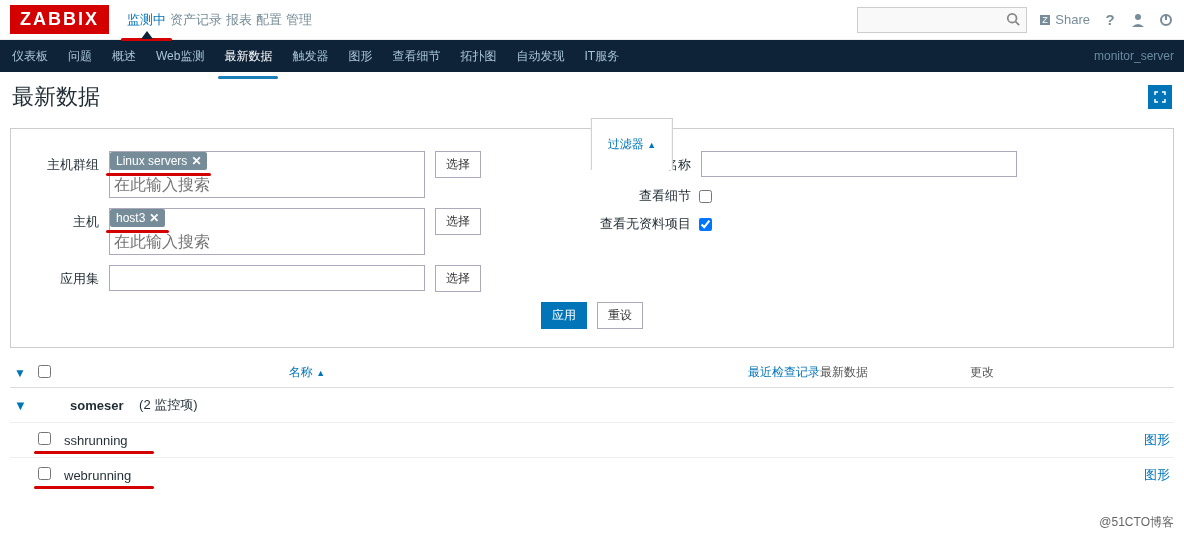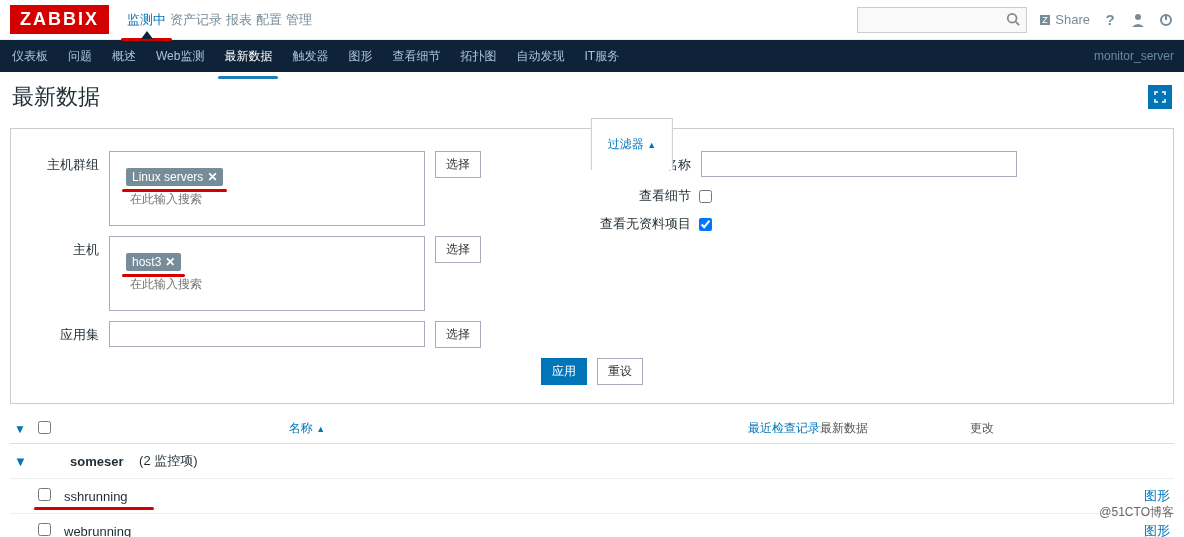--- a/index.html
+++ b/index.html
@@ -25,22 +25,22 @@
 .page-title { font-size: 22px; color: #1f2c33; }
 .fullscreen-btn { margin-left: auto; width: 24px; height: 24px; background: #0275b8; color: #fff; display: flex; align-items: center; justify-content: center; font-size: 12px; cursor: pointer; }
 .filter-wrap { margin: 6px 10px 10px; position: relative; }
 .filter-tab { position: absolute; top: -10px; left: 50%; transform: translateX(-50%); background: #fff; border: 1px solid #ccc; border-bottom: none; padding: 17px 16px; font-size: 12px; color: #0275b8; cursor: pointer; z-index: 1; margin-left: 40px; }
 .filter-tab .arrow { font-size: 9px; }
 .filter-box { border: 1px solid #ccc; padding: 22px 16px 18px; display: flex; flex-direction: column; gap: 10px; }
 .filter-cols { display: flex; gap: 40px; }
 .fcol { display: flex; flex-direction: column; gap: 10px; }
 .frow { display: flex; align-items: flex-start; gap: 10px; }
 .flabel { width: 72px; text-align: right; color: #1f2c33; padding-top: 5px; }
-.multiselect { width: 316px; min-height: 28px; border: 1px solid #aab; background: #fff; padding: 16px; display: flex; flex-wrap: wrap; gap: 3px; align-items: center; }
-.ms-input { border: none; outline: none; padding: 3px 4px; width: 100%; color: #888; font-size: 12px; }
+.multiselect { width: 316px; min-height: 28px; border: 1px solid #aab; background: #fff; padding: 0; display: flex; flex-wrap: wrap; gap: 3px; align-items: center; }
+.ms-input { border: none; outline: none; padding: 3px 4px; width: 100%; color: #888; font-size: 16px; }
 .tag { background: #768d99; color: #fff; padding: 2px 6px; font-size: 12px; display: inline-flex; align-items: center; gap: 4px; border-radius: 2px; position: relative; }
 .tag .x { cursor: pointer; font-weight: bold; }
 .btn { border: 1px solid #aab; background: #fff; color: #333; padding: 4px 10px; cursor: pointer; font-size: 12px; }
 .btn-primary { background: #0275b8; border-color: #0275b8; color: #fff; }
 .filter-actions { display: flex; justify-content: center; gap: 10px; }
 .text-input { width: 316px; height: 26px; border: 1px solid #aab; padding: 2px 6px; }
 .check-row { display: flex; align-items: center; gap: 8px; }
 .check-row .flabel2 { width: 110px; text-align: right; }
 .table-wrap { margin: 0 10px; }
 .thead { display: flex; align-items: center; padding: 6px 4px; border-bottom: 1px solid #ddd; color: #0275b8; font-size: 12px; }
@@ -52,21 +52,21 @@
 .thead .col-change { width: 150px; color: #555; }
 .group-row { display: flex; align-items: center; padding: 8px 4px; font-weight: bold; gap: 6px; }
 .group-row .gexp { width: 18px; color: #0275b8; cursor: pointer; }
 .group-row .gspacer { width: 26px; }
 .item-row { display: flex; align-items: center; padding: 8px 4px; border-top: 1px solid #eee; position: relative; }
 .item-row .rspacer { width: 24px; }
 .item-row .rchk { width: 26px; }
 .item-row .rname { flex: 1; }
 .item-row .rgraph { width: 50px; color: #0275b8; cursor: pointer; text-align: right; }
 svg { display: block; }
-.watermark { position: fixed; bottom: 16px; right: 10px; color: #666; font-size: 12px; }
+.watermark { position: fixed; bottom: 6px; right: 10px; color: #666; font-size: 12px; }
 </style>
 </head>
 <body>
 
 <div class="topbar">
   <div class="logo">ZABBIX</div>
   <div class="topmenu">
     <div class="topmenu-item active" style="position:relative">
       <span>监测中</span>
       <span class="hand-underline"></span>

